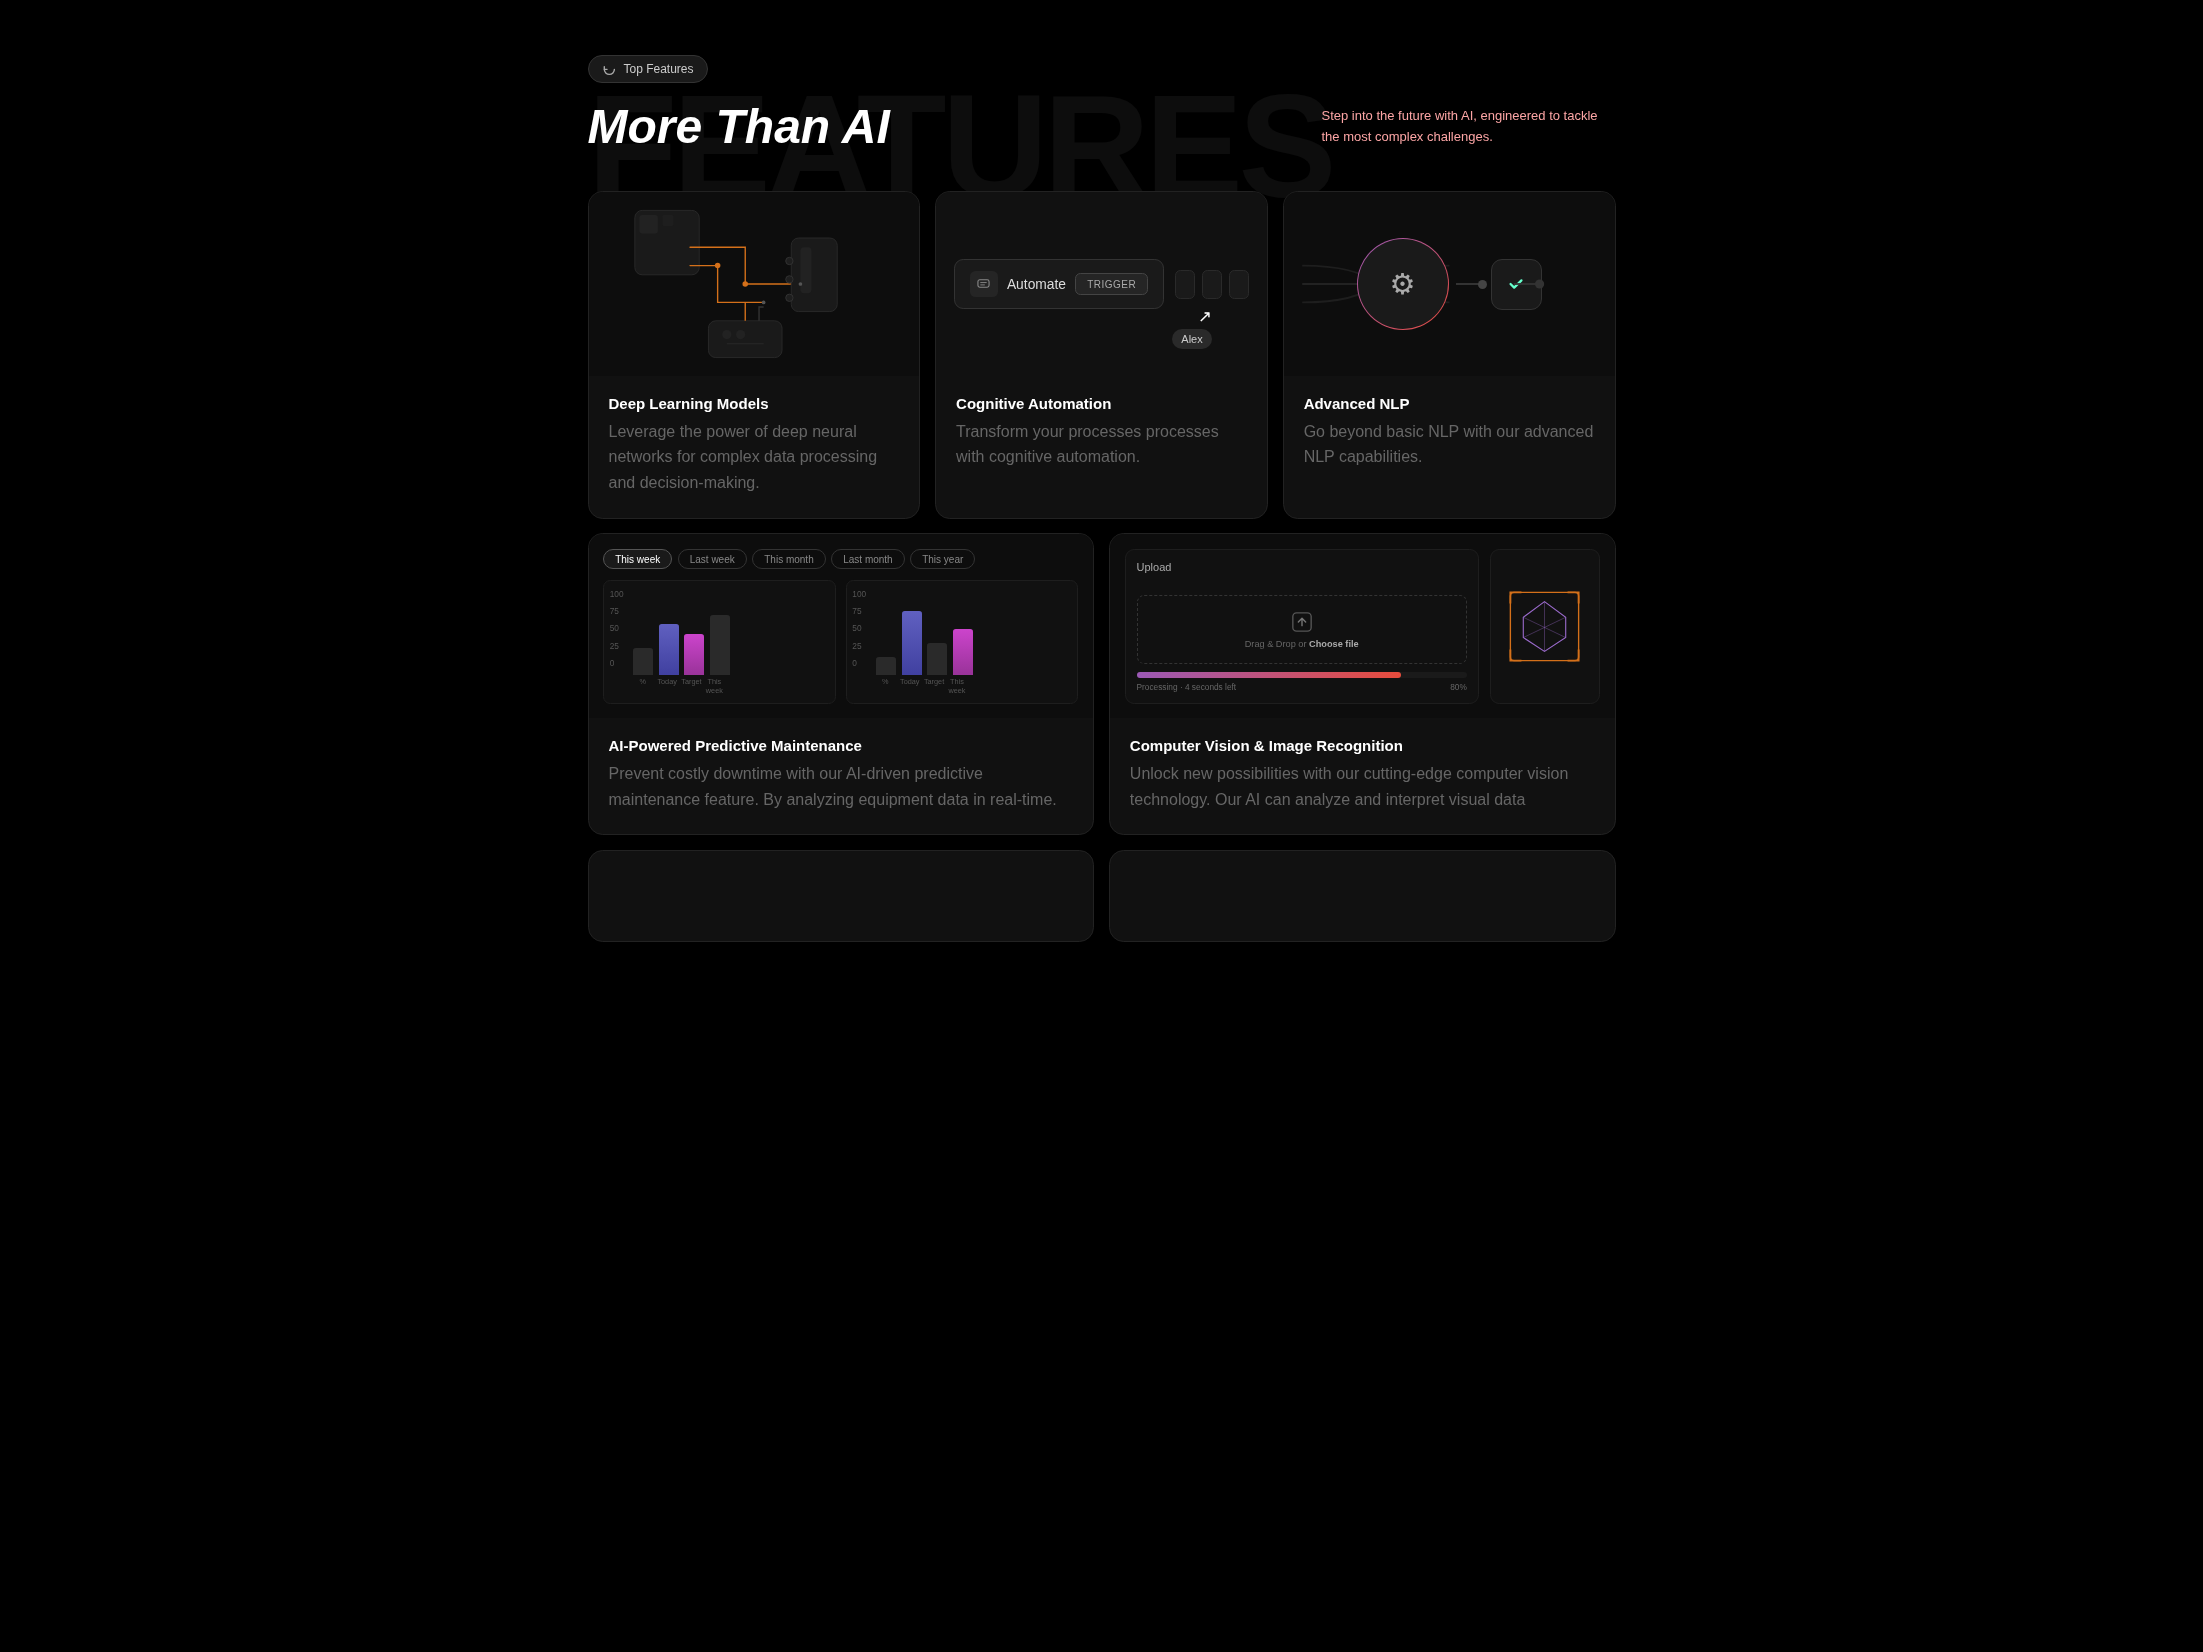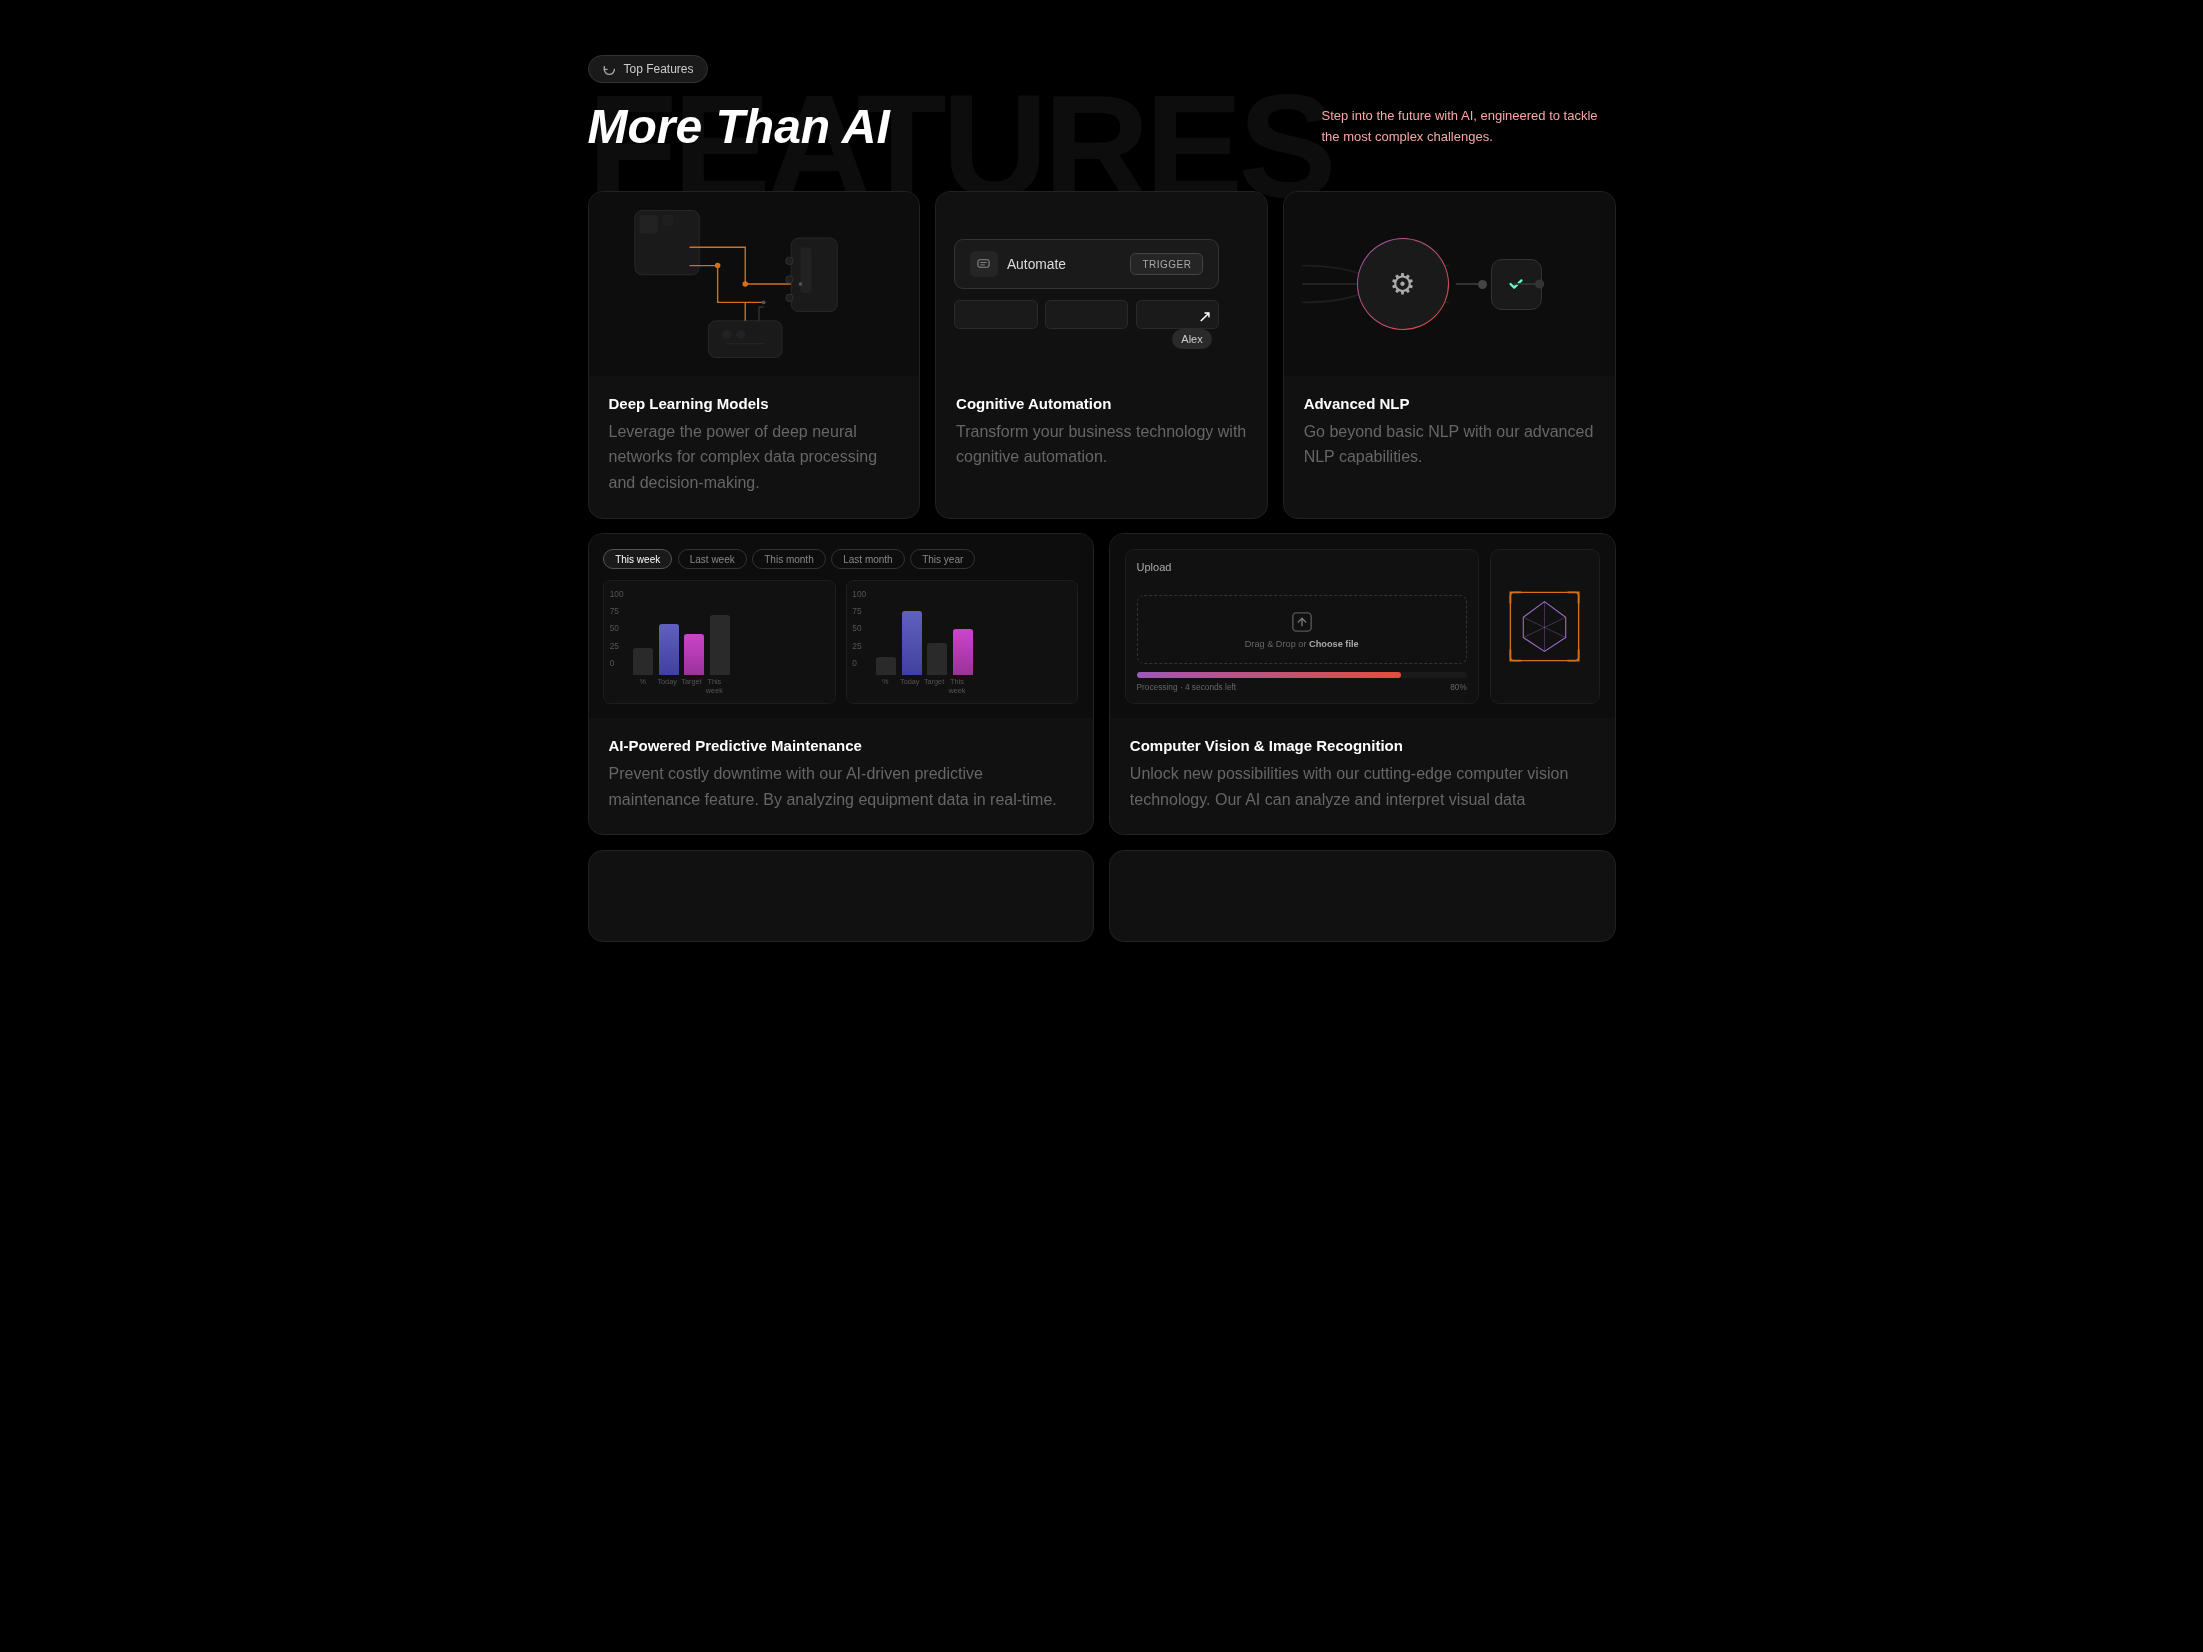--- a/index.html
+++ b/index.html
@@ -134,22 +134,22 @@
 
     .circuit-svg {
       width: 100%;
       height: 100%;
     }
 
     
     .cog-visual {
       background: #111;
       display: flex;
-      flex-direction: column;
-      align-items: flex-start;
+      flex-direction: row;
+      align-items: center;
       justify-content: center;
       gap: 11px;
       padding: 18.4px;
     }
 
     .automate-bar {
       background: #1a1a1a;
       border: 0.9px solid #333;
       border-radius: 9.2px;
       padding: 11px 14.7px;
@@ -559,21 +559,21 @@
           <div class="mini-bar"></div>
           <div class="mini-bar"></div>
         </div>
         <div class="cursor-indicator">
           <span class="cursor-arrow">↗</span>
           <span class="cursor-name">Alex</span>
         </div>
       </div>
       <div class="card-content">
         <h3 class="card-title">Cognitive Automation</h3>
-        <p class="card-desc">Transform your business technology with cognitive automation.</p>
+        <p class="card-desc">Transform your processes processes with cognitive automation.</p>
       </div>
     </div>
 
     <div class="feature-card">
       <div class="card-visual nlp-visual">
 
         <svg width="100%" height="100%" viewBox="0 0 320 200" style="position:absolute;top:0;left:0;">
 
           <path d="M0 80 Q60 80 80 100 Q100 120 160 120" stroke="#1e1e1e" stroke-width="2" fill="none"></path>
           <path d="M0 100 Q60 100 80 100" stroke="#222" stroke-width="2" fill="none"></path>

